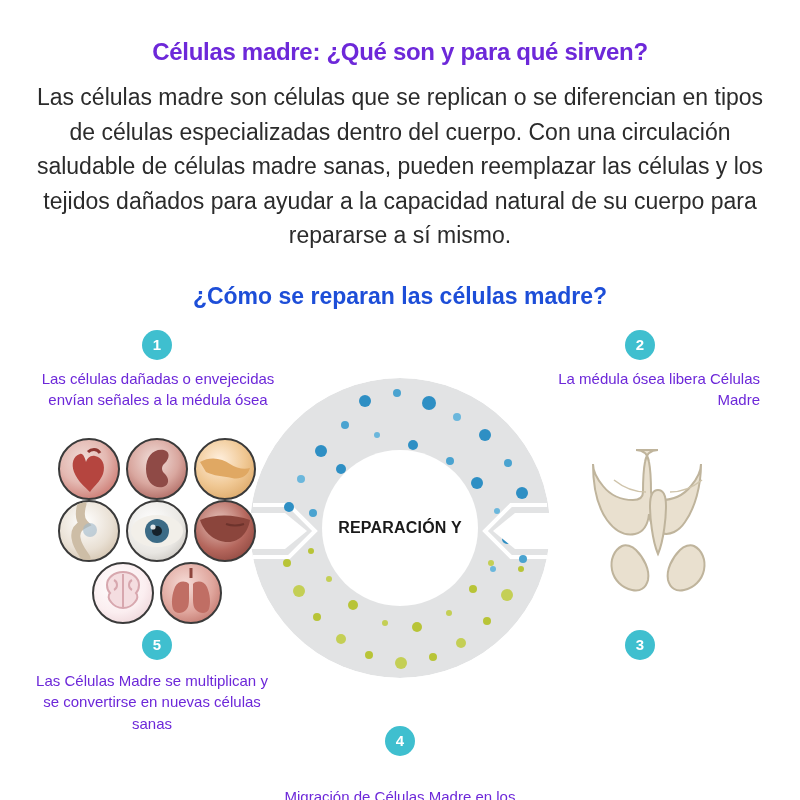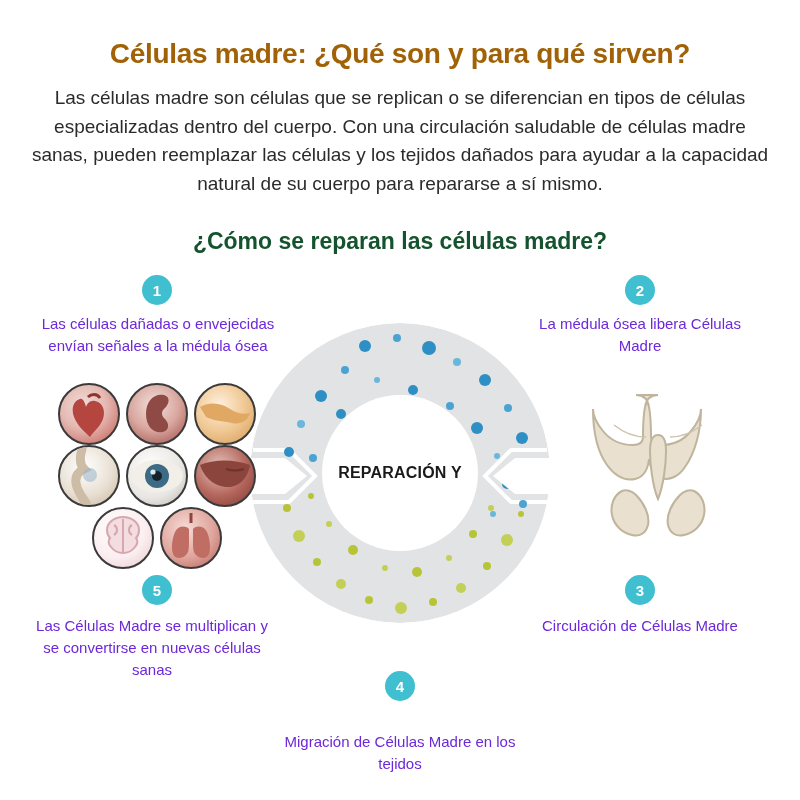--- a/index.html
+++ b/index.html
@@ -15,40 +15,40 @@
     color: #231f20;
     position: relative;
   }
 
   
   .header {
     padding: 38px 30px 0 30px;
     text-align: center;
   }
   .main-title {
-    font-size: 28px;
+    font-size: 24px;
     font-weight: bold;
     letter-spacing: -0.3px;
     margin: 0 0 14px 0;
-    color: #a16207;
+    color: #6d28d9;
   }
   .intro {
-    font-size: 19px;
+    font-size: 23px;
     line-height: 1.5;
     margin: 0 auto;
     max-width: 740px;
     color: #2b2b2b;
     text-align: center;
   }
   .section-title {
     font-size: 23px;
     font-weight: bold;
     text-align: center;
     margin: 30px 0 0 0;
-    color: #14532d;
+    color: #1d4ed8;
   }
 
   
   .diagram {
     position: relative;
     width: 800px;
     height: 520px;
     margin-top: 8px;
   }
 
@@ -74,21 +74,21 @@
     text-align: center;
     color: #6d28d9;
   }
 
   
   .badge-1 { left: 142px; top: 12px; }
   .label-1 { left: 38px; top: 50px; width: 240px; }
 
   
   .badge-2 { left: 625px; top: 12px; }
-  .label-2 { left: 520px; top: 50px; width: 240px; }
+  .label-2 { left: 520px; top: 50px; width: 240px; text-align: right; }
 
   
   .badge-3 { left: 625px; top: 312px; }
   .label-3 { left: 520px; top: 352px; width: 240px; }
 
   
   .badge-4 { left: 385px; top: 408px; }
   .label-4 { left: 265px; top: 468px; width: 270px; }
 
   
@@ -303,21 +303,20 @@
     </svg>
   </div>
 
   <div class="badge badge-1">1</div>
   <div class="step-label label-1">Las células dañadas o envejecidas envían señales a la médula ósea</div>
 
   <div class="badge badge-2">2</div>
   <div class="step-label label-2">La médula ósea libera Células Madre</div>
 
   <div class="badge badge-3">3</div>
-  <div class="step-label label-3">Circulación de Células Madre</div>
 
   <div class="badge badge-4">4</div>
   <div class="step-label label-4">Migración de Células Madre en los tejidos</div>
 
   <div class="badge badge-5">5</div>
   <div class="step-label label-5">Las Células Madre se multiplican y se convertirse en nuevas células sanas</div>
 
 </div>
 
 </body></html>

